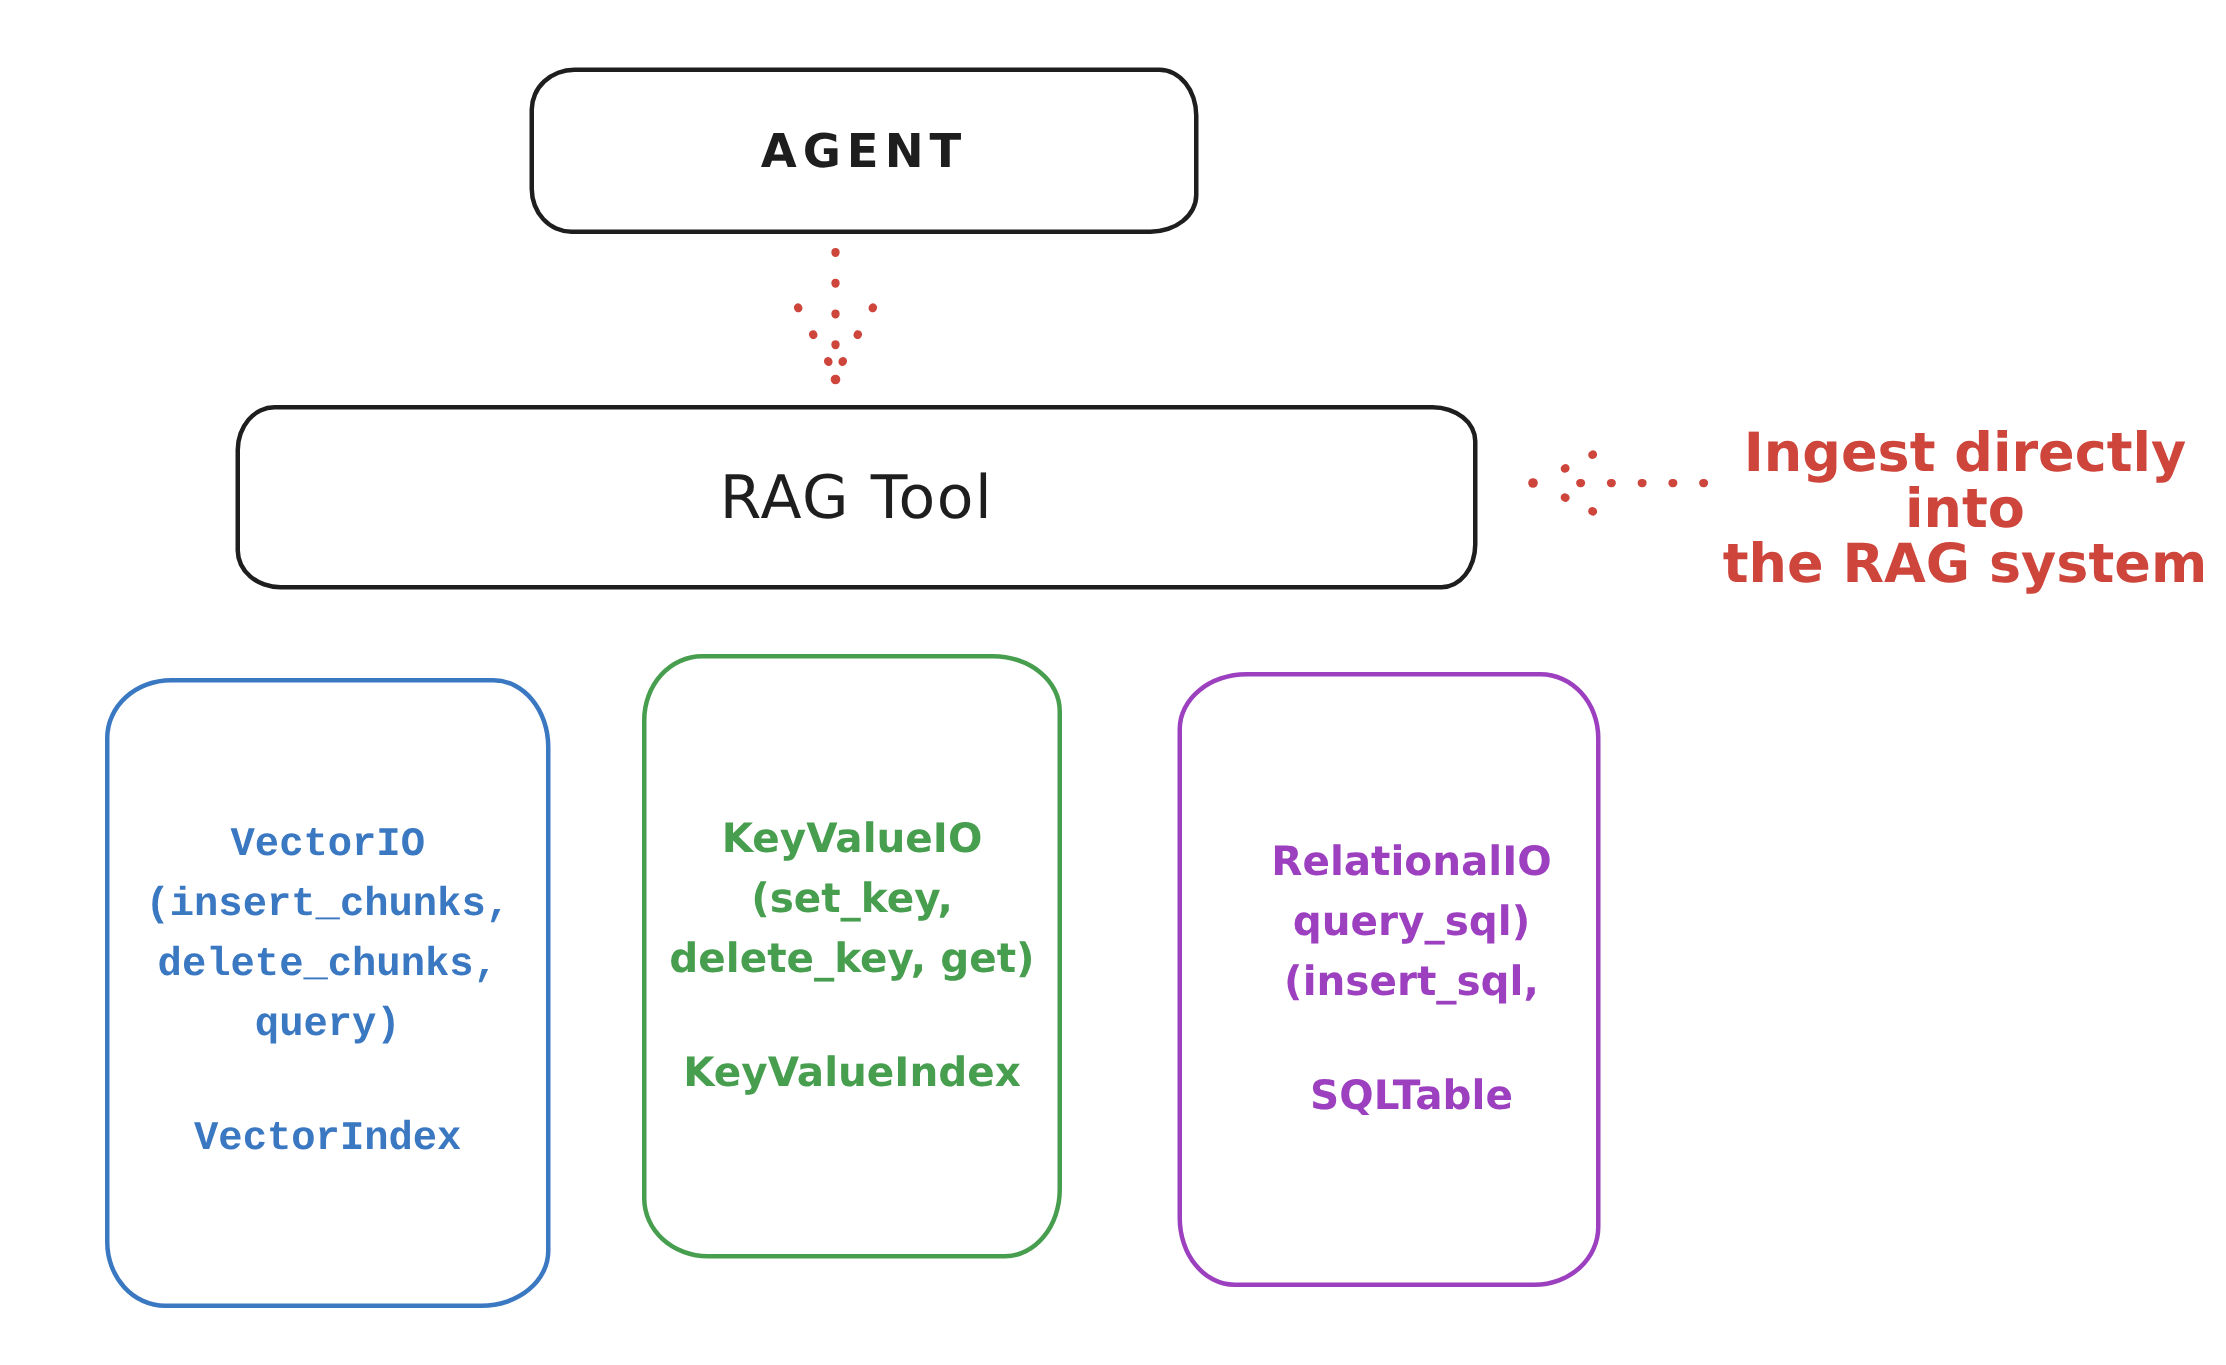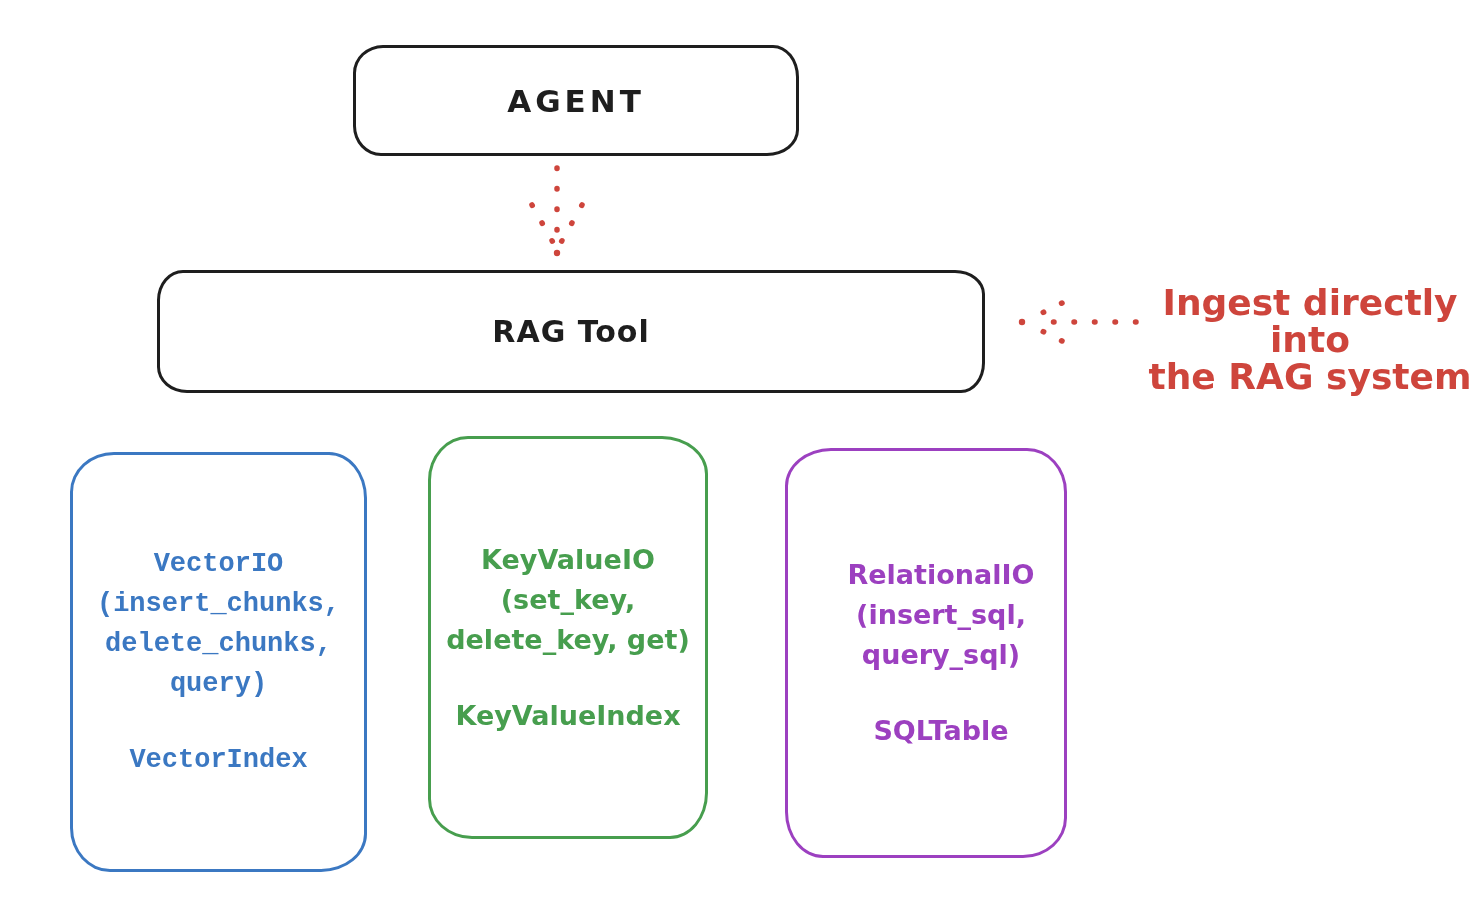--- a/index.html
+++ b/index.html
@@ -22,21 +22,20 @@
     height:910px;
     background:var(--bg);
     overflow:hidden;
   }
   
   .node{
     position:absolute;
     box-sizing:border-box;
     display:flex;
     flex-direction:column;
-    align-items:center;
     justify-content:center;
     background:var(--bg);
     text-align:center;
   }
   .node-agent{
     left:353px; top:45px; width:446px; height:111px;
     border:3.5px solid var(--ink);
     border-radius:30px 26px 32px 28px / 28px 32px 26px 30px;
   }
   .node-agent .label{
@@ -45,22 +44,22 @@
     font-weight:700;
     letter-spacing:4px;
   }
   .node-rag{
     left:157px; top:270px; width:828px; height:123px;
     border:3.5px solid var(--ink);
     border-radius:26px 30px 24px 30px / 30px 24px 30px 26px;
   }
   .node-rag .label{
     color:var(--ink);
-    font-size:30px;
-    font-weight:700;
+    font-size:40px;
+    font-weight:400;
     letter-spacing:1px;
   }
   .store{
     font-size:27px;
     font-weight:600;
     line-height:40px;
   }
   .store .secondary{ margin-top:36px; }
   .store-vector{
     left:70px; top:452px; width:297px; height:420px;
@@ -156,19 +155,19 @@
       <div>KeyValueIO</div>
       <div>(set_key,</div>
       <div>delete_key, get)</div>
     </div>
     <div class="secondary">KeyValueIndex</div>
   </div>
 
   <div class="node store store-relational">
     <div class="lines">
       <div>RelationalIO</div>
+      <div>query_sql)</div>
       <div>(insert_sql,</div>
-      <div>query_sql)</div>
     </div>
     <div class="secondary">SQLTable</div>
   </div>
 
 </div>
 
 </body></html>

